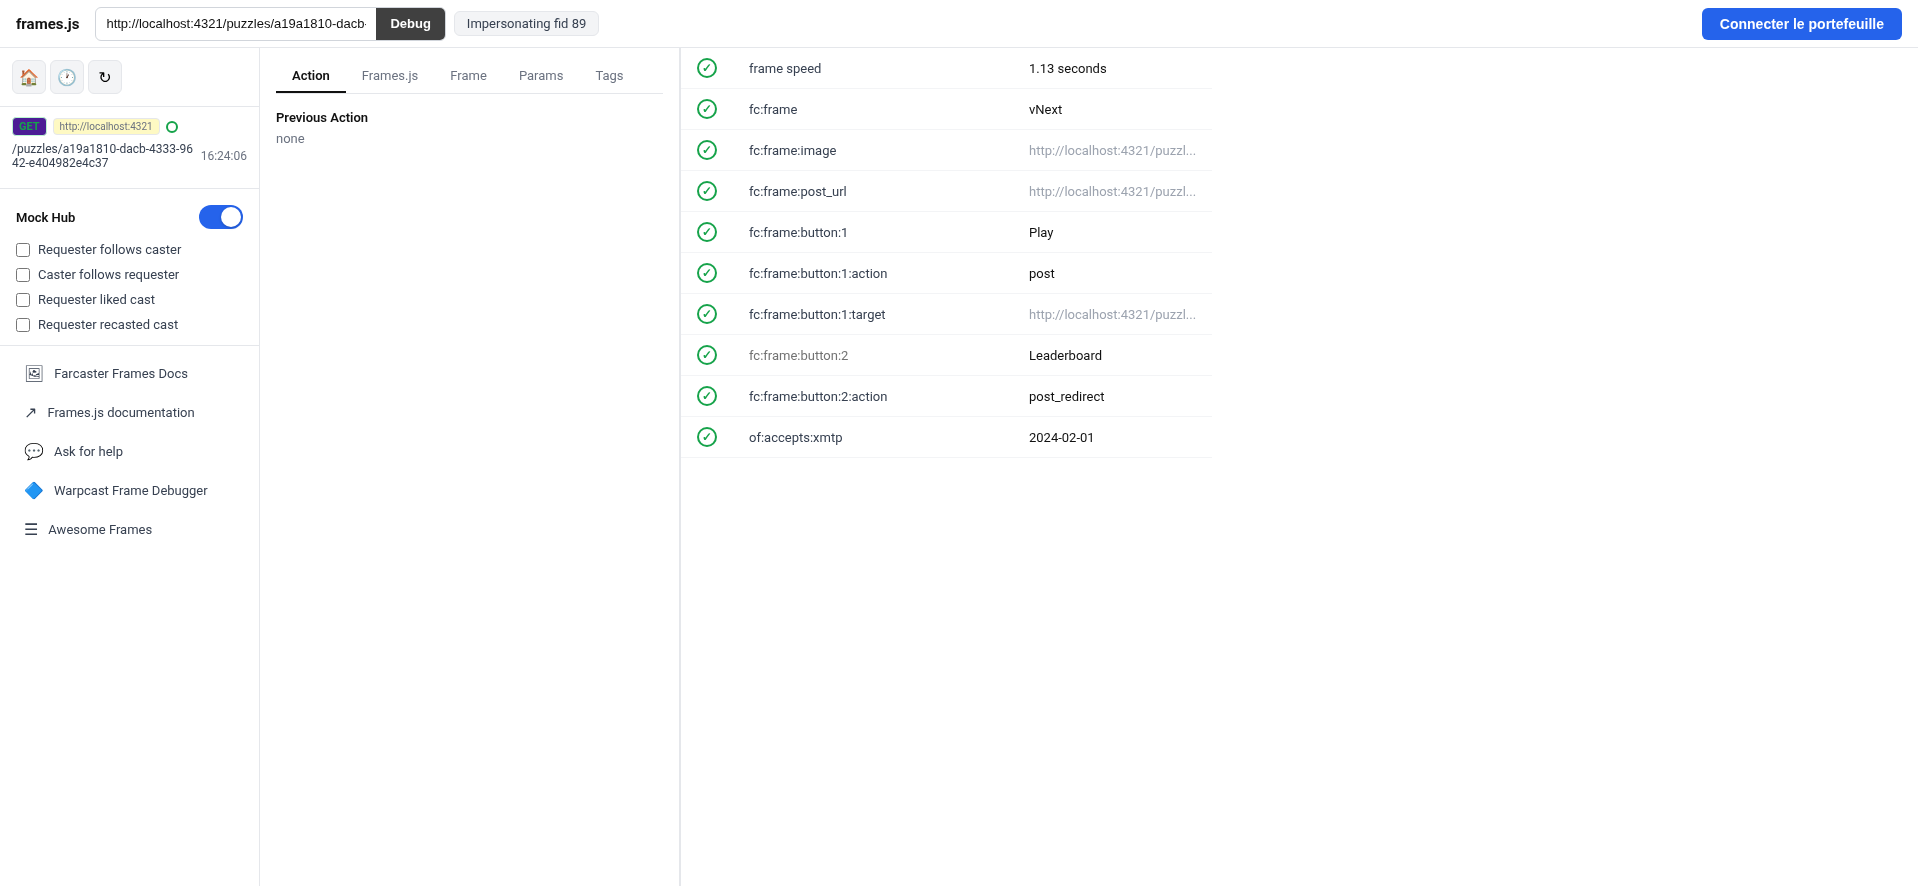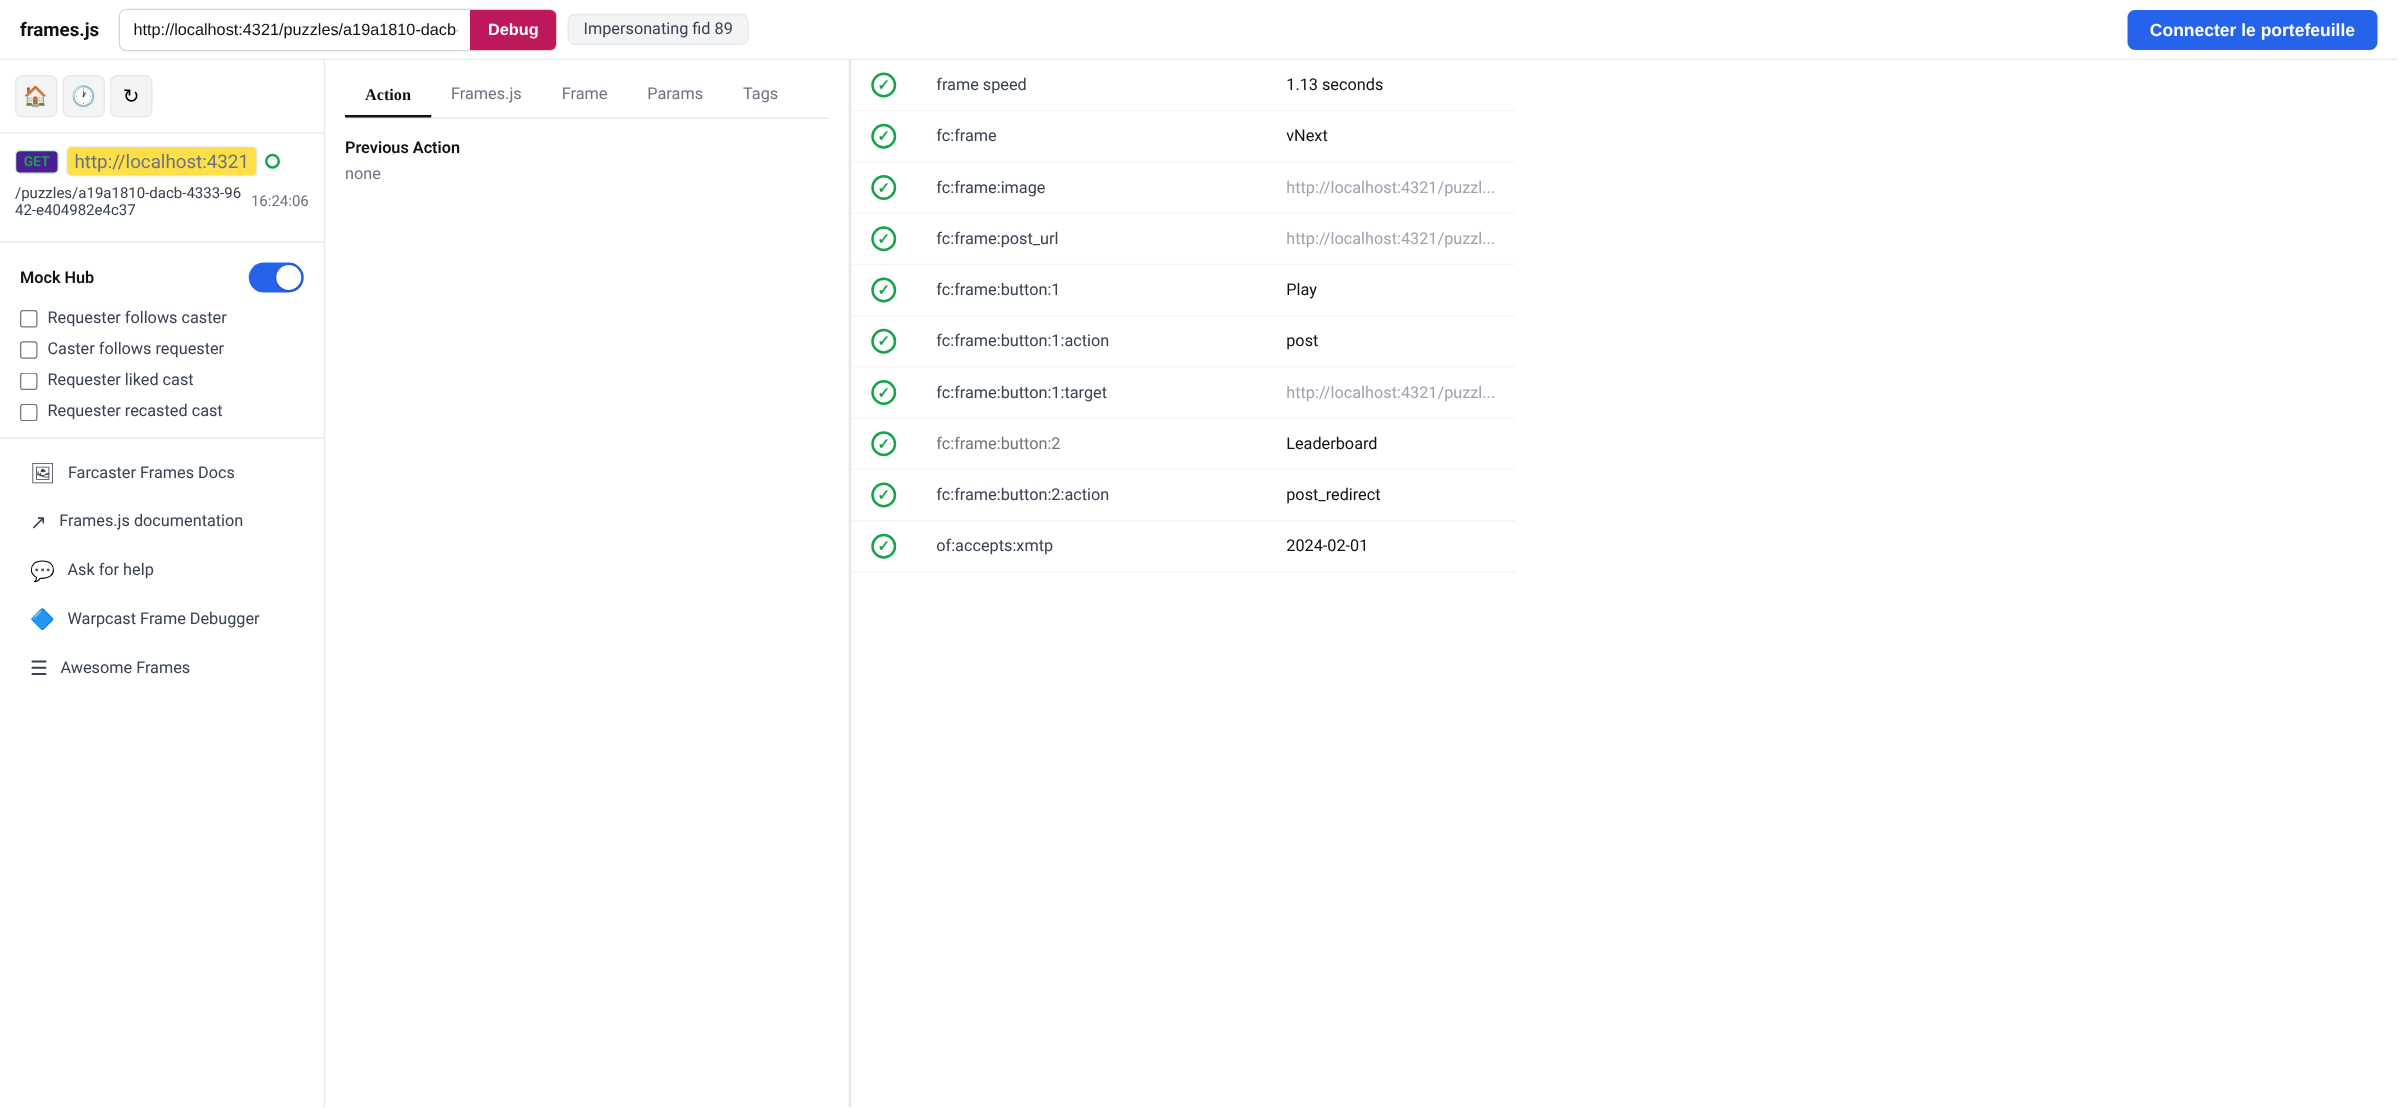--- a/index.html
+++ b/index.html
@@ -14,21 +14,21 @@
     .logo {
       font-weight: 700; font-size: 15px; color: #111; margin-right: 8px; white-space: nowrap;
     }
     .url-bar {
       display: flex; align-items: center; border: 1px solid #d1d5db; border-radius: 6px; overflow: hidden; height: 34px;
     }
     .url-input {
       border: none; outline: none; padding: 0 10px; font-size: 13px; width: 280px; color: #111;
     }
     .debug-btn {
-      background: #be185d; color: #fff; border: none; padding: 0 14px; height: 34px; font-size: 13px; font-weight: 600; cursor: pointer;
+      background: #404040; color: #fff; border: none; padding: 0 14px; height: 34px; font-size: 13px; font-weight: 600; cursor: pointer;
     }
     .impersonating-badge {
       background: #f3f4f6; border: 1px solid #e5e7eb; border-radius: 6px; padding: 4px 12px; font-size: 13px; color: #374151;
     }
     .connecter-btn {
       margin-left: auto; background: #2563eb; color: #fff; border: none; border-radius: 6px; padding: 8px 18px; font-size: 14px; font-weight: 600; cursor: pointer;
     }
 
     
     .layout {
@@ -45,21 +45,21 @@
     .icon-btn {
       width: 34px; height: 34px; background: #f3f4f6; border: 1px solid #e5e7eb; border-radius: 6px; cursor: pointer; display: flex; align-items: center; justify-content: center; font-size: 16px;
     }
     .method-row {
       display: flex; align-items: center; gap: 6px; padding: 10px 12px 4px;
     }
     .method-badge {
       font-size: 11px; font-weight: 700; color: #16a34a; background: #4c1d95; border: 1px solid #bbf7d0; border-radius: 4px; padding: 2px 6px;
     }
     .host-badge {
-      font-size: 15px; color: #6b7280; background: #fde047; border: 1px solid #e5e7eb; border-radius: 4px; padding: 2px 6px;
+      font-size: 10px; color: #6b7280; background: #fef9c3; border: 1px solid #e5e7eb; border-radius: 4px; padding: 2px 6px;
     }
     .status-dot-green {
       width: 12px; height: 12px; background: #fff; border: 2px solid #16a34a; border-radius: 50%; display: inline-block;
     }
     .path-row {
       display: flex; align-items: center; justify-content: space-between; padding: 2px 12px 10px;
     }
     .path-text {
       font-size: 12px; color: #374151; word-break: break-all;
     }
@@ -103,21 +103,21 @@
     }
 
     
     .tabs-row {
       display: flex; border-bottom: 1px solid #e5e7eb; margin-top: 12px;
     }
     .tab {
       padding: 8px 16px; font-size: 13px; cursor: pointer; color: #6b7280; border-bottom: 2px solid transparent;
     }
     .tab.active {
-      color: #111; border-bottom: 2px solid #111; font-weight: 600; font-family: Liberation Serif, serif;
+      color: #111; border-bottom: 2px solid #111; font-weight: 600;
     }
     .tab-content {
       padding: 16px; font-size: 13px;
     }
     .prev-action-label { font-size: 13px; font-weight: 600; margin-bottom: 6px; }
     .prev-action-value { font-size: 13px; color: #6b7280; }
 
     
     .right-panel {
       flex: 1; overflow-y: auto; border-left: 1px solid #e5e7eb;

